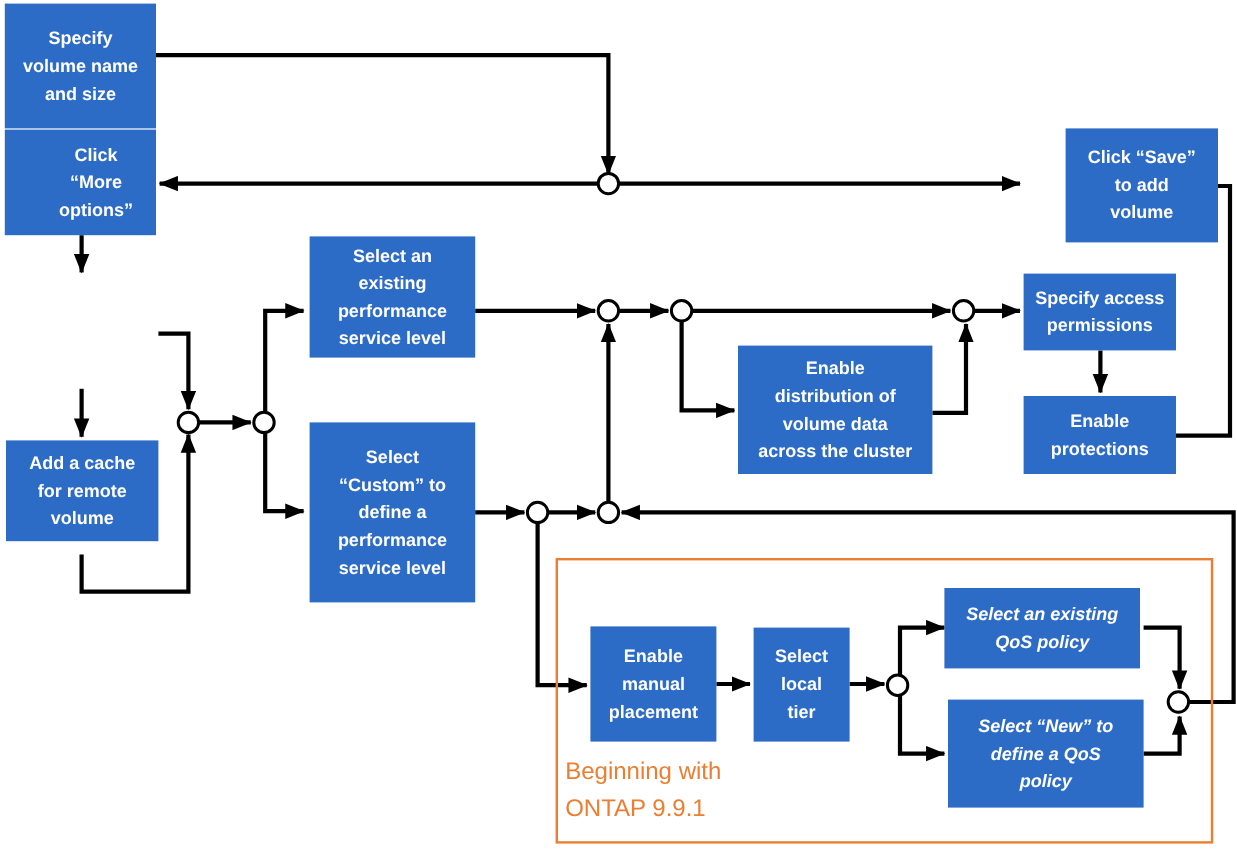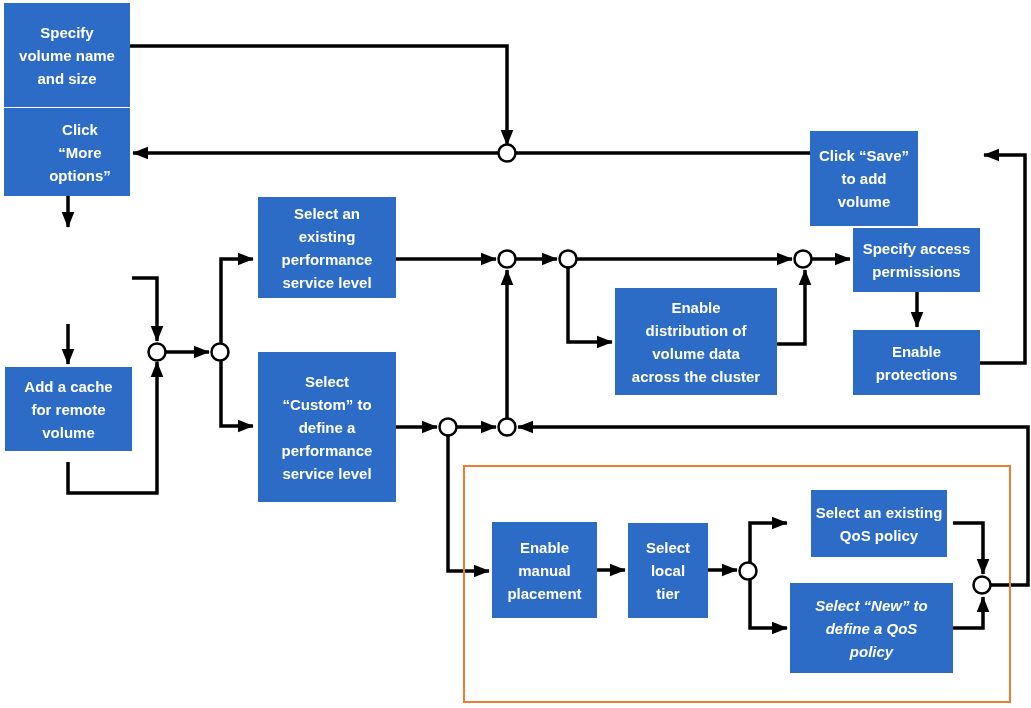--- a/index.html
+++ b/index.html
@@ -148,33 +148,35 @@
 distribution of
 volume data
 across the cluster</div>
 
   <div class="node" style="left:853px;top:228px;width:127px;height:64px;">Specify access
 permissions</div>
 
   <div class="node" style="left:853px;top:330px;width:127px;height:65px;">Enable
 protections</div>
 
-  <div class="node" style="left:810px;top:107px;width:108px;height:95px;margin-top:24px;">Click “Save”
+  <div class="node" style="left:888px;top:107px;width:127px;height:95px;">Click “Save”
 to add
 volume</div>
 
   <div class="node" style="left:492px;top:522px;width:105px;height:96px;">Enable
 manual
 placement</div>
 
   <div class="node" style="left:628px;top:523px;width:80px;height:95px;">Select
 local
 tier</div>
 
-  <div class="node" style="left:811px;top:490px;width:136px;height:67px;">Select an existing
+  <div class="node" style="left:787px;top:490px;width:163px;height:67px;font-style:italic;">Select an existing
 QoS policy</div>
 
   <div class="node" style="left:790px;top:583px;width:163px;height:90px;font-style:italic;">Select “New” to
 define a QoS
 policy</div>
 
+  <div class="callout">Beginning with
+ONTAP 9.9.1</div>
 
 </div>
 
 </body></html>

